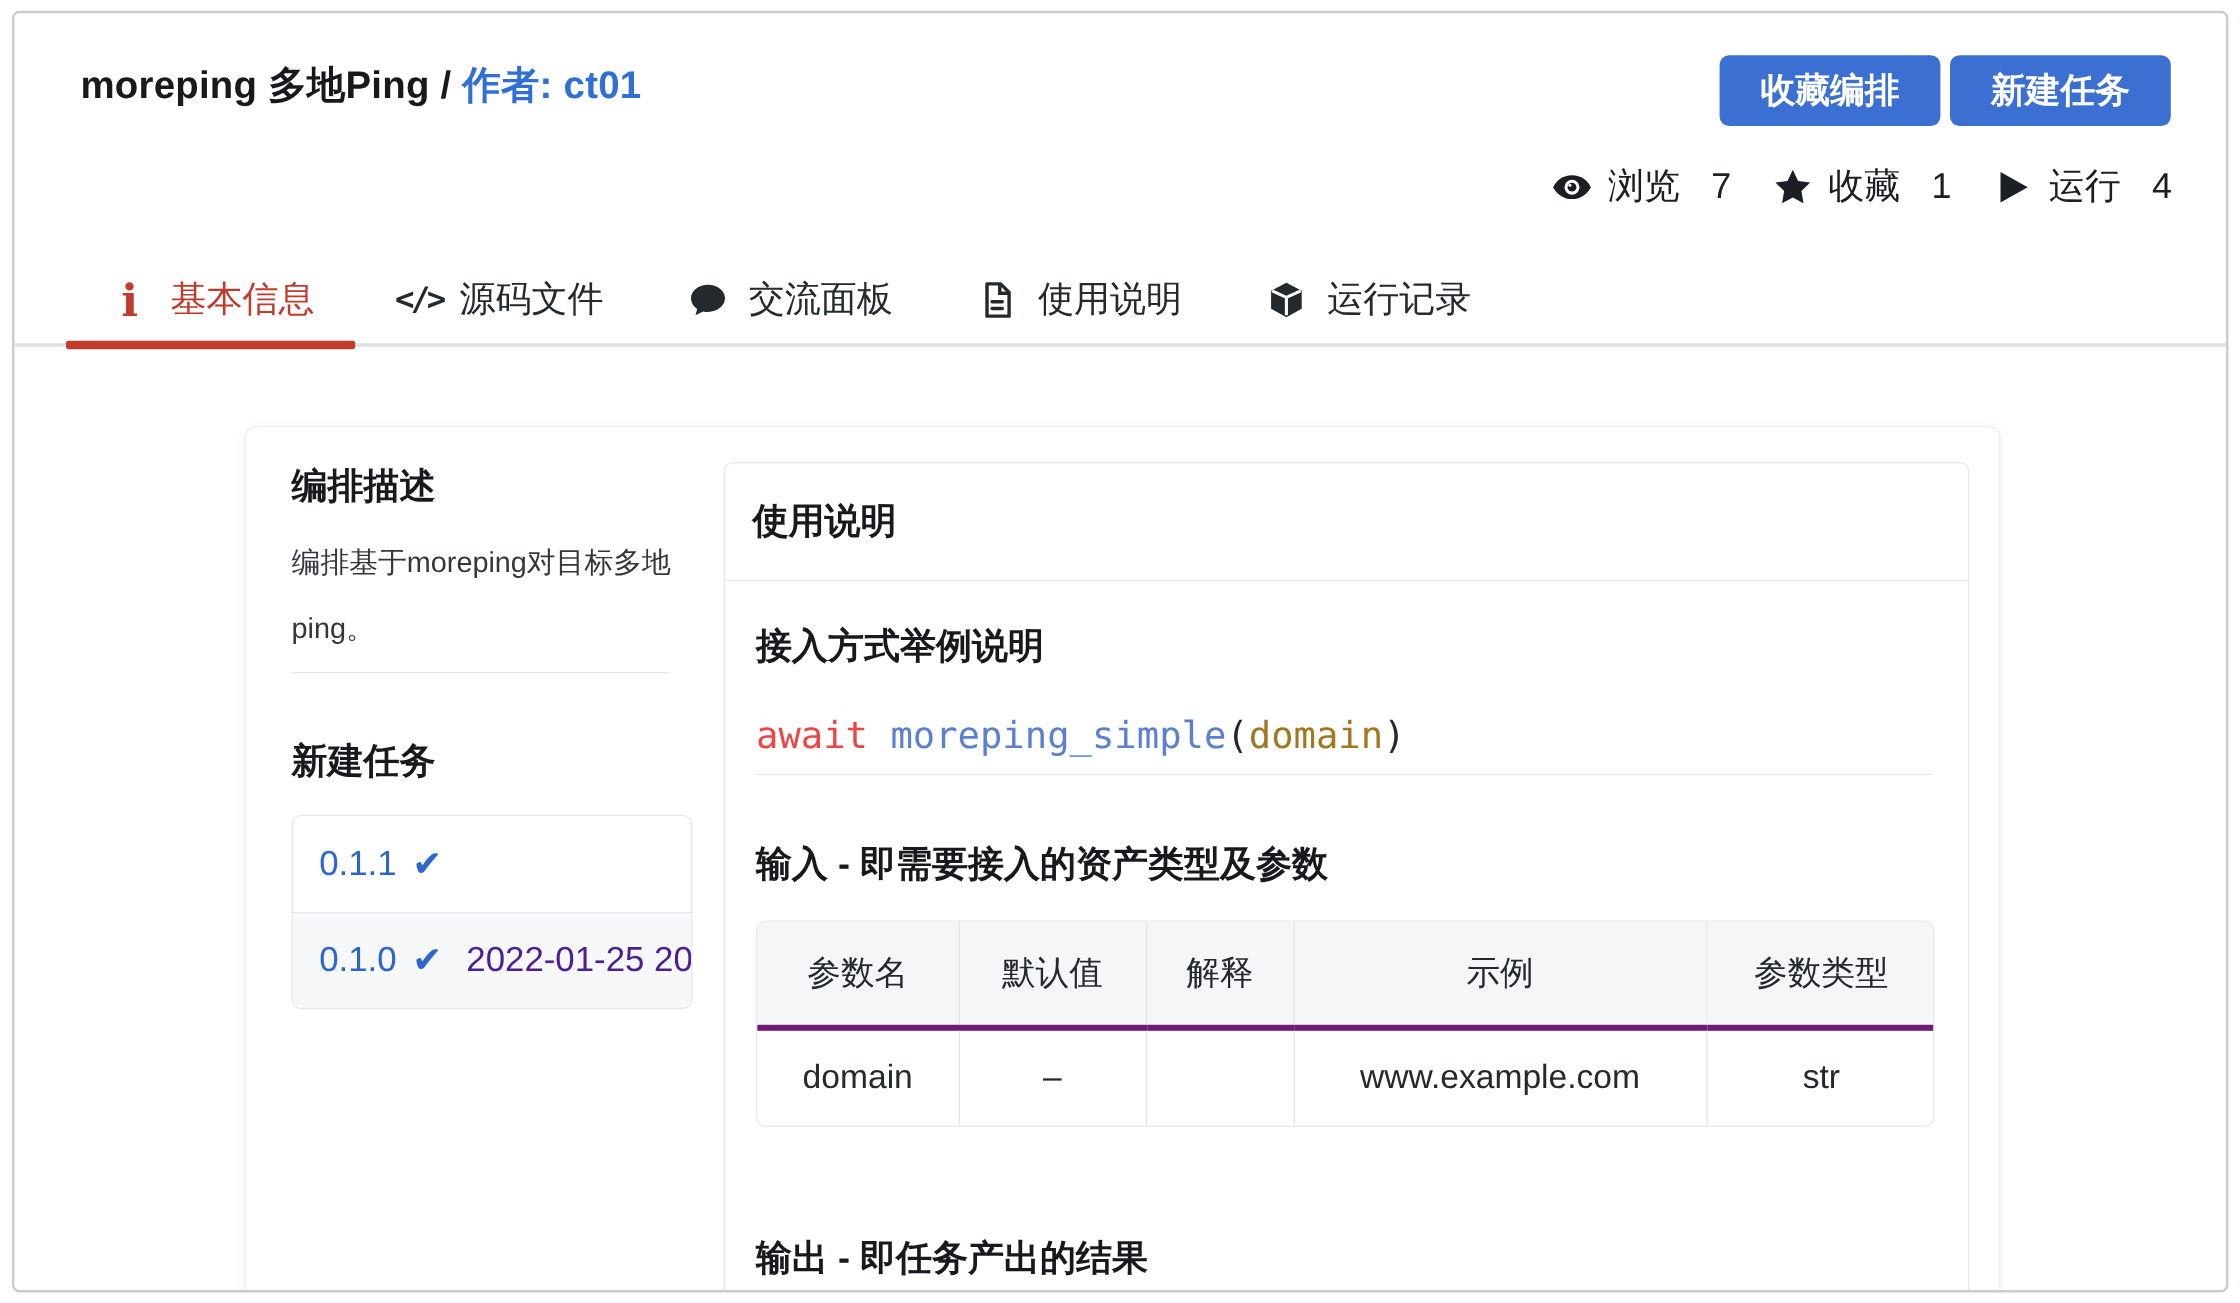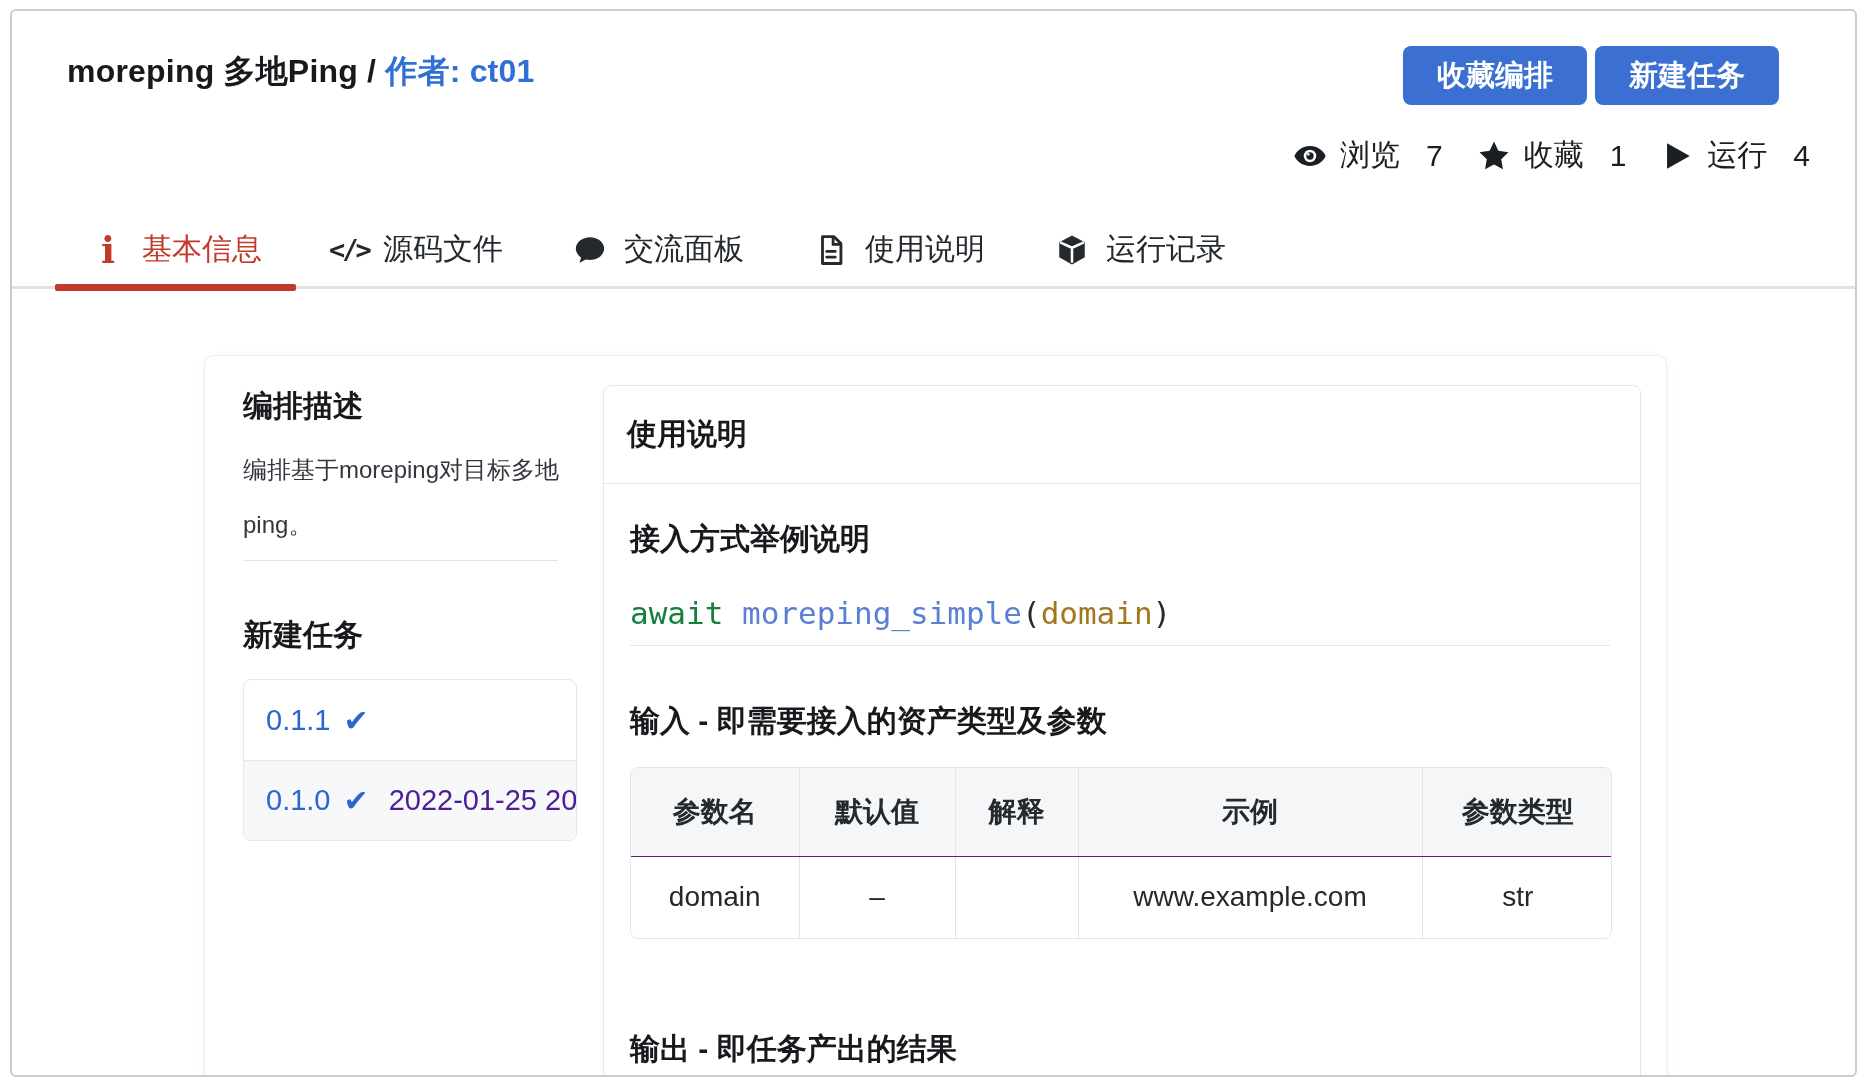--- a/index.html
+++ b/index.html
@@ -18,21 +18,21 @@
 
   
   .page-title {
     position: absolute; left: 55px; top: 38px;
     font-size: 32px; font-weight: bold; line-height: 44px;
     letter-spacing: 0.2px; white-space: nowrap;
   }
   .page-title .author { color: #2f6fd6; }
 
   .top-buttons {
-    position: absolute; right: 76px; top: 35px;
+    position: absolute; right: 46px; top: 35px;
     display: flex; gap: 8px;
   }
   .btn-primary {
     height: 59px; padding: 0 34px;
     background: #3b70d2; color: #ffffff;
     font-size: 29px; font-weight: bold; font-family: inherit;
     border: none; border-radius: 8px;
     display: flex; align-items: center; justify-content: center;
     cursor: pointer; white-space: nowrap;
   }
@@ -115,41 +115,41 @@
     font-size: 30px; font-weight: bold;
   }
   .usage-body { padding: 0 30px 0 26px; }
   .h-sub { font-size: 30px; font-weight: bold; line-height: 44px; color: #17191c; }
   .h-example { margin-top: 33px; }
   .code-line {
     margin-top: 30px;
     font-family: "DejaVu Sans Mono", "Liberation Mono", monospace;
     font-size: 31px; line-height: 44px; white-space: nowrap;
   }
-  .code-kw  { color: #15803d; }
+  .code-kw  { color: #ef4444; }
   .code-fn  { color: #5b80d2; }
   .code-pn  { color: #24292e; }
   .code-arg { color: #a1771f; }
   .usage-divider { margin-top: 10px; border: none; border-top: 1px solid #e3e5e7; }
   .h-input { margin-top: 53px; }
   .h-output { margin-top: 88px; }
 
   .param-table-wrap {
     margin-top: 24px; width: 982px;
     border: 1px solid #e2e4e6; border-radius: 8px; overflow: hidden;
   }
   table.param-table { width: 100%; border-collapse: collapse; table-layout: fixed; }
   .param-table th, .param-table td {
     text-align: center; font-size: 28px; color: #24292e;
     border-right: 1px solid #e2e4e6; overflow: hidden; white-space: nowrap;
   }
   .param-table th:last-child, .param-table td:last-child { border-right: none; }
   .param-table th {
-    background: #f5f6f8; font-weight: bold; height: 88px;
-    border-bottom: 1px solid #701a75;
+    background: #f5f6f8; font-weight: normal; height: 88px;
+    border-bottom: 5px solid #701a75;
   }
   .param-table td { height: 82px; background: #ffffff; }
   .col-1 { width: 168px; } .col-2 { width: 156px; } .col-3 { width: 123px; }
   .col-4 { width: 344px; } .col-5 { width: 191px; }
 </style>
 </head>
 <body>
 
 <div class="frame">
 

